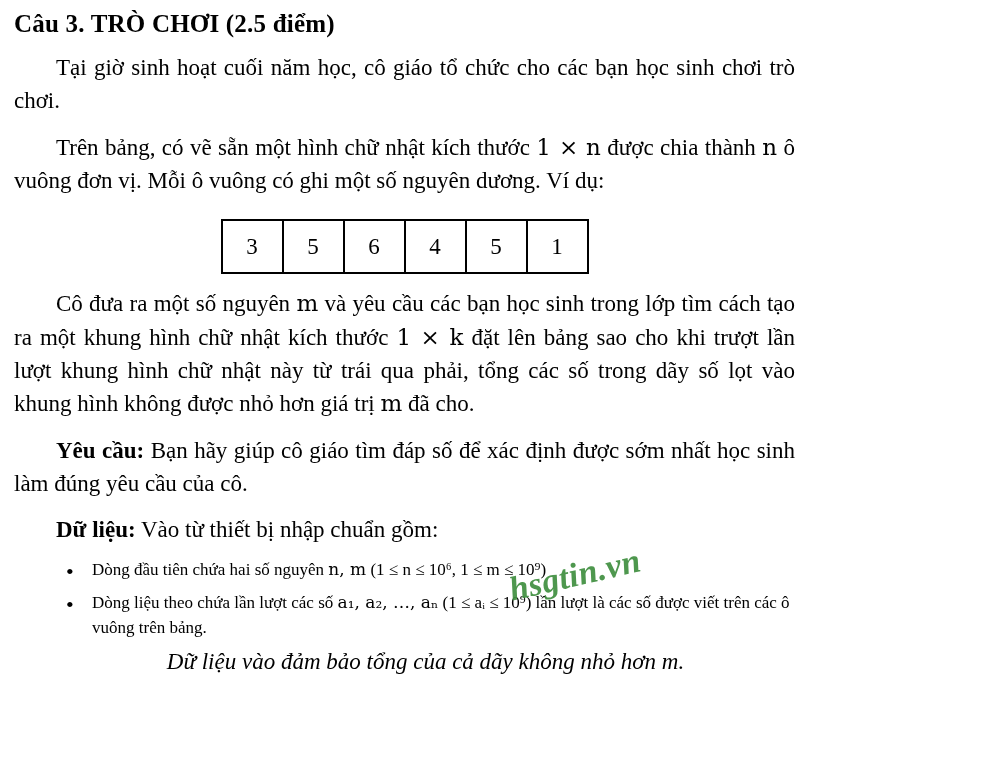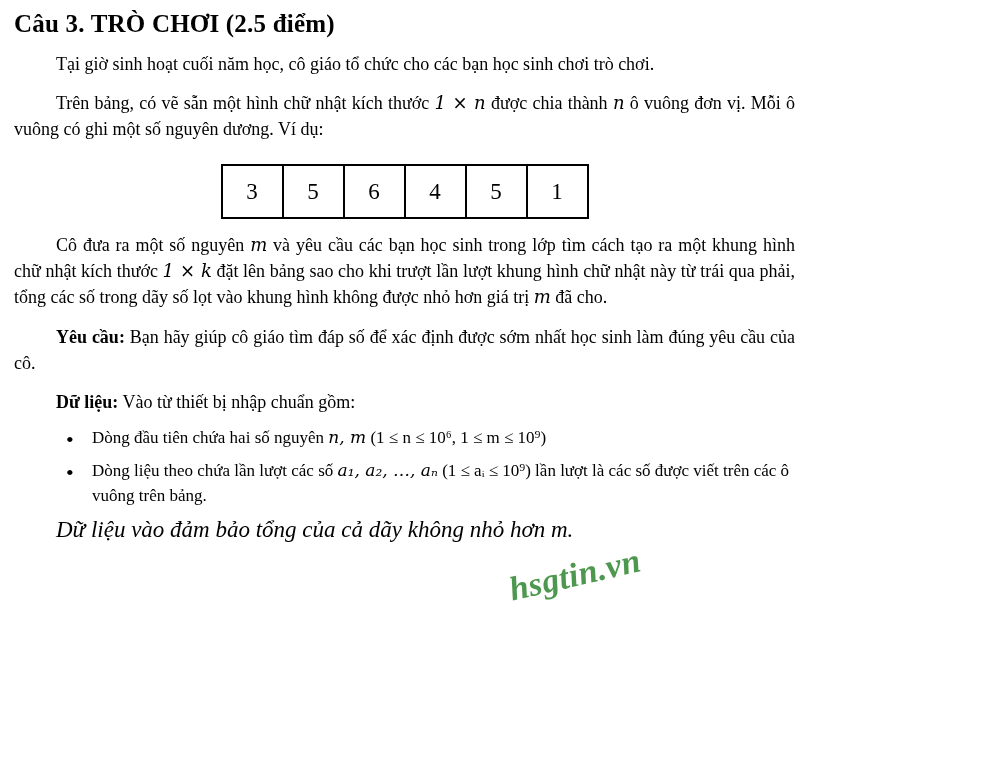--- a/index.html
+++ b/index.html
@@ -34,33 +34,32 @@
     letter-spacing: 0.2px;
     white-space: nowrap;
   }
   .title-right {
     font-size: 25px;
     font-weight: bold;
     white-space: nowrap;
     padding-right: 28px;
   }
   p.body-text {
-    font-size: 18px;
+    font-size: 23px;
     line-height: 1.45;
     margin: 13px 0 0 0;
     padding: 0 14px 0 14px;
     text-align: justify;
     text-justify: inter-word;
   }
   p.first-indent {
     text-indent: 42px;
   }
   .math {
     font-family: "DejaVu Serif", serif;
-    font-style: italic;
   }
   .boxes-wrap {
     display: flex;
     justify-content: center;
     margin: 22px 0 6px 0;
   }
   .boxes {
     display: flex;
     border: 2px solid #000;
   }
@@ -94,20 +93,21 @@
     position: absolute;
     left: 52px;
     top: -1px;
     font-size: 22px;
   }
   .italic-line {
     font-style: italic;
     font-size: 23px;
     padding: 8px 14px 0 14px;
     text-indent: 42px;
+    text-align: center;
   }
   b.strong {
     font-weight: bold;
   }
   .watermark {
     position: absolute;
     left: 508px;
     top: 556px;
     font-family: "Liberation Serif", serif;
     font-size: 34px;

